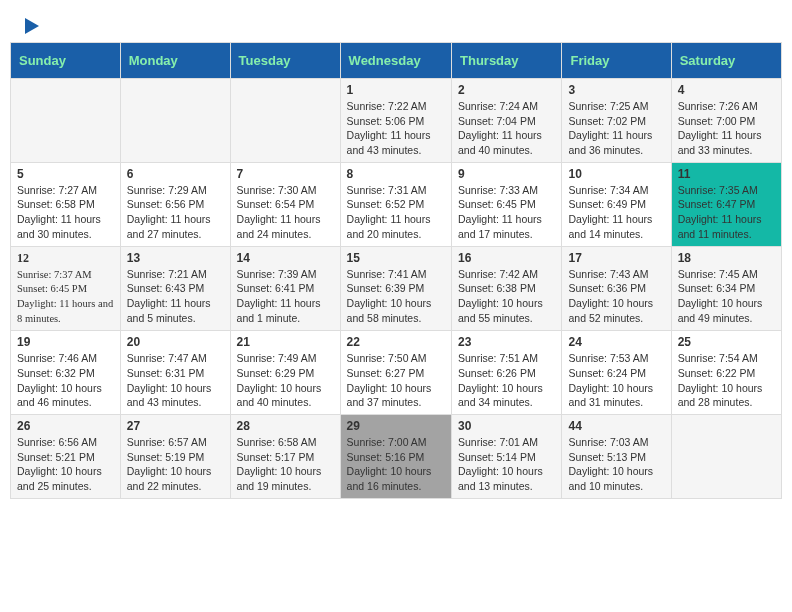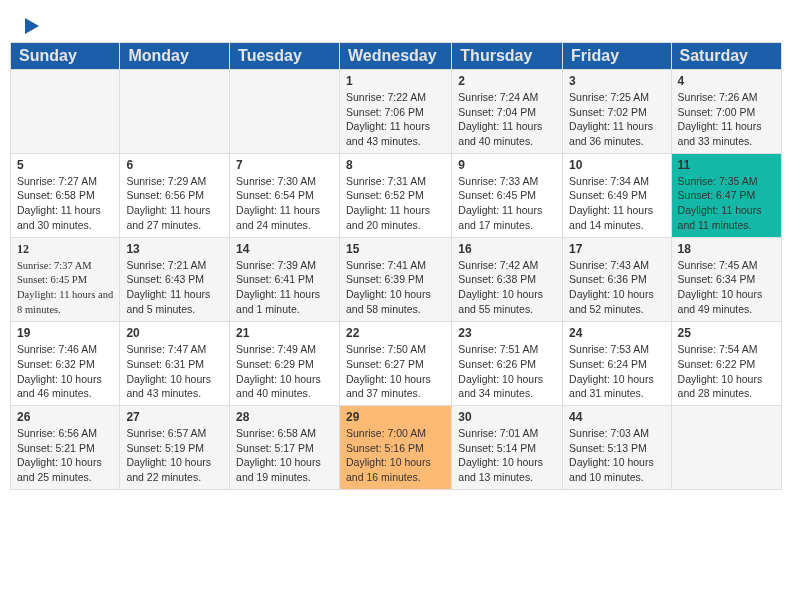--- a/index.html
+++ b/index.html
@@ -56,25 +56,25 @@
       font-size: 15px;
       color: #555;
     }
     .calendar {
       width: 100%;
       border-collapse: collapse;
       margin-top: 4px;
     }
     .calendar th {
       background-color: #1a5fa8;
-      color: #e5e5e5;
-      font-size: 16px;
+      color: #86efac;
+      font-size: 13px;
       font-weight: bold;
       text-align: left;
-      padding: 4px 8px;
+      padding: 10px 8px;
       border: 1px solid #ddd;
     }
     .calendar td {
       vertical-align: top;
       border: 1px solid #ddd;
       padding: 4px 6px;
       width: 113px;
       min-height: 80px;
       font-size: 10.5px;
       color: #333;
@@ -125,21 +125,21 @@
         <th>Saturday</th>
       </tr>
   </thead>
   <tbody id="calendar-body">
       <tr>
         <td style="background-color: rgb(245, 245, 245);"></td>
         <td style="background-color: rgb(245, 245, 245);"></td>
         <td style="background-color: rgb(245, 245, 245);"></td>
         <td style="background-color: rgb(245, 245, 245);">
           <span class="day-num">1</span>
-          <div class="day-info"><span>Sunrise: 7:22 AM</span><br><span>Sunset: 7:06 PM</span><br><span>Daylight: 11 hours and 43 minutes.</span></div>
+          <div class="day-info"><span>Sunrise: 7:22 AM</span><br><span>Sunset: 5:06 PM</span><br><span>Daylight: 11 hours and 43 minutes.</span></div>
         </td>
         <td style="background-color: rgb(245, 245, 245);">
           <span class="day-num">2</span>
           <div class="day-info"><span>Sunrise: 7:24 AM</span><br><span>Sunset: 7:04 PM</span><br><span>Daylight: 11 hours and 40 minutes.</span></div>
         </td>
         <td style="background-color: rgb(245, 245, 245);">
           <span class="day-num">3</span>
           <div class="day-info"><span>Sunrise: 7:25 AM</span><br><span>Sunset: 7:02 PM</span><br><span>Daylight: 11 hours and 36 minutes.</span></div>
         </td>
         <td style="background-color: rgb(245, 245, 245);">
@@ -243,21 +243,21 @@
           <div class="day-info"><span>Sunrise: 6:56 AM</span><br><span>Sunset: 5:21 PM</span><br><span>Daylight: 10 hours and 25 minutes.</span></div>
         </td>
         <td style="background-color: rgb(245, 245, 245);">
           <span class="day-num">27</span>
           <div class="day-info"><span>Sunrise: 6:57 AM</span><br><span>Sunset: 5:19 PM</span><br><span>Daylight: 10 hours and 22 minutes.</span></div>
         </td>
         <td style="background-color: rgb(245, 245, 245);">
           <span class="day-num">28</span>
           <div class="day-info"><span>Sunrise: 6:58 AM</span><br><span>Sunset: 5:17 PM</span><br><span>Daylight: 10 hours and 19 minutes.</span></div>
         </td>
-        <td style="background-color: #fdba74; margin-top: 48px;">
+        <td style="background-color: #a3a3a3; margin-top: 48px;">
           <span class="day-num">29</span>
           <div class="day-info"><span>Sunrise: 7:00 AM</span><br><span>Sunset: 5:16 PM</span><br><span>Daylight: 10 hours and 16 minutes.</span></div>
         </td>
         <td style="background-color: rgb(245, 245, 245);">
           <span class="day-num">30</span>
           <div class="day-info"><span>Sunrise: 7:01 AM</span><br><span>Sunset: 5:14 PM</span><br><span>Daylight: 10 hours and 13 minutes.</span></div>
         </td>
         <td style="background-color: rgb(245, 245, 245);">
           <span class="day-num">44</span>
           <div class="day-info"><span>Sunrise: 7:03 AM</span><br><span>Sunset: 5:13 PM</span><br><span>Daylight: 10 hours and 10 minutes.</span></div>

